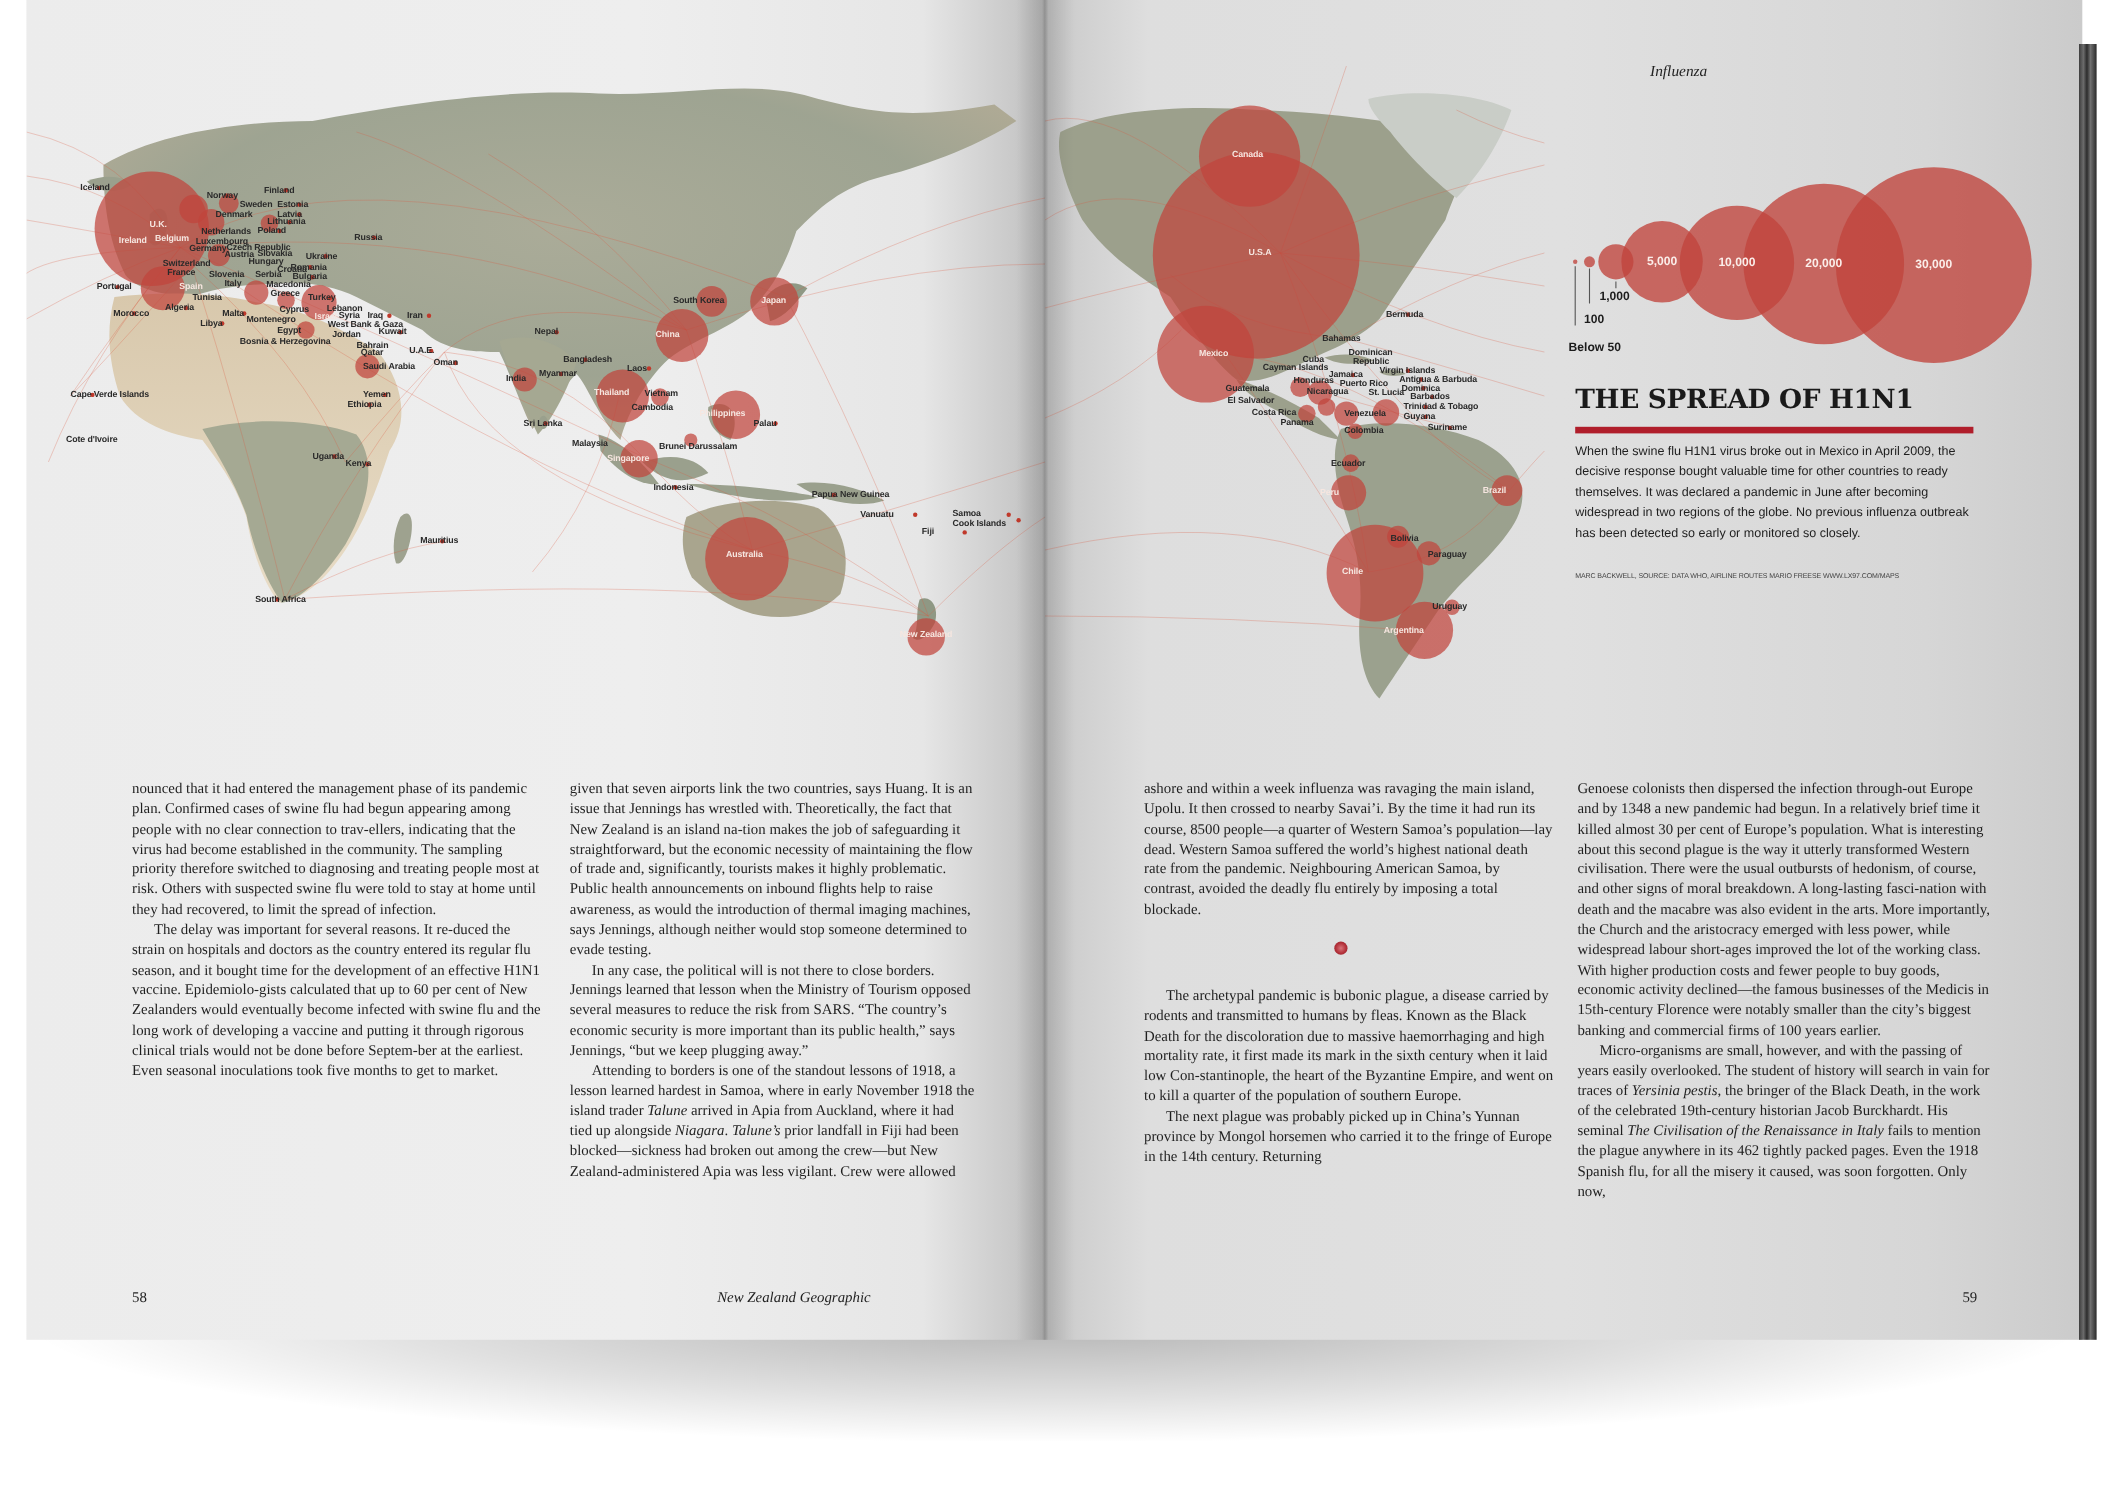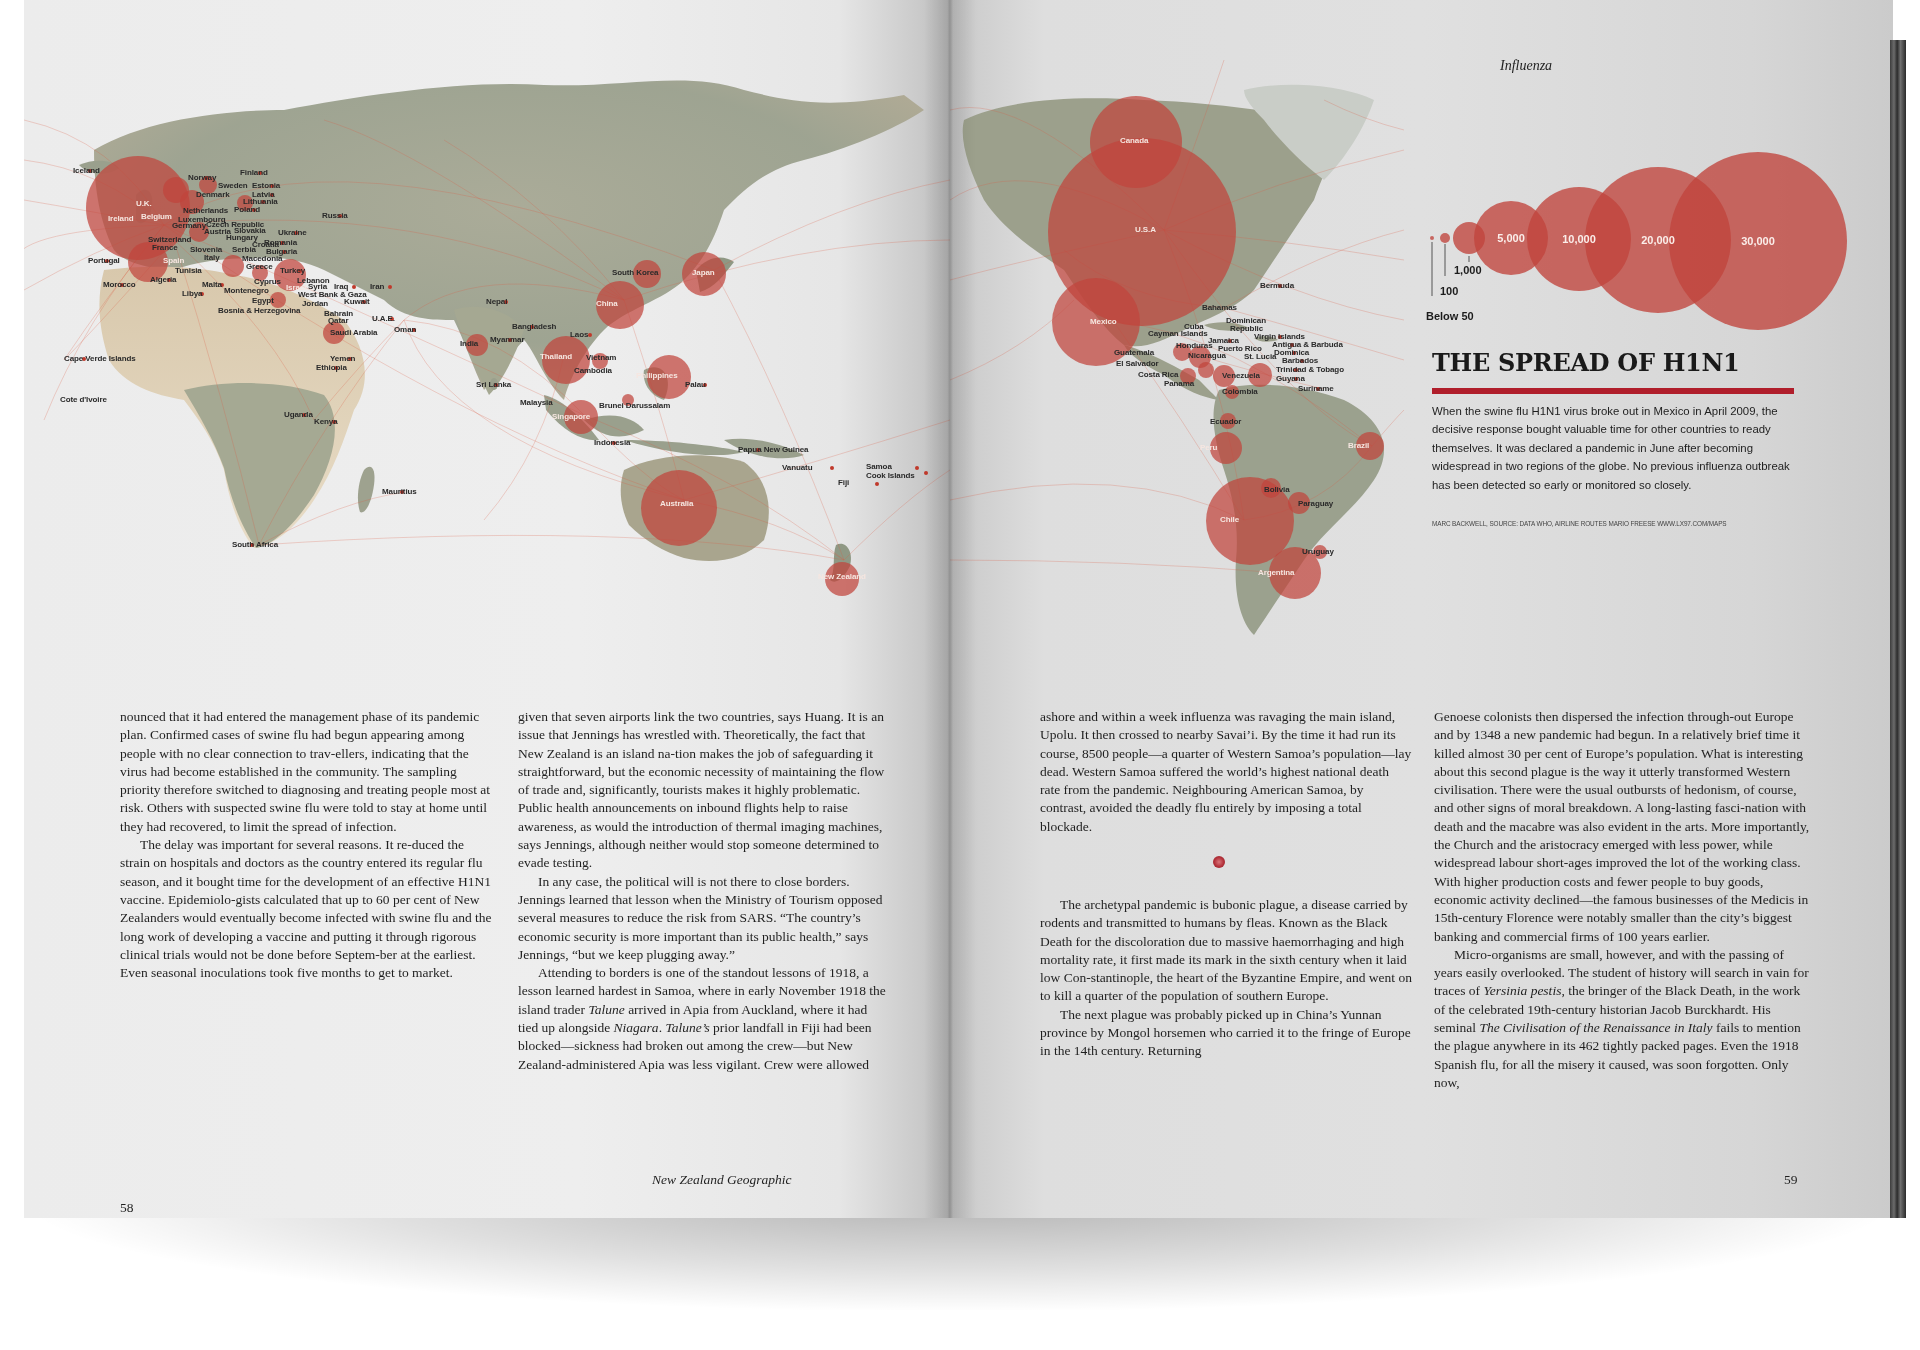--- a/index.html
+++ b/index.html
@@ -341,21 +341,21 @@
     <div class="col" id="col1" style="left:96px; top:708px;">
         <p>nounced that it had entered the management phase of its pandemic plan. Confirmed cases of swine flu had begun appearing among people with no clear connection to trav-ellers, indicating that the virus had become established in the community. The sampling priority therefore switched to diagnosing and treating people most at risk. Others with suspected swine flu were told to stay at home until they had recovered, to limit the spread of infection.</p>
         <p class="indent">The delay was important for several reasons. It re-duced the strain on hospitals and doctors as the country entered its regular flu season, and it bought time for the development of an effective H1N1 vaccine. Epidemiolo-gists calculated that up to 60 per cent of New Zealanders would eventually become infected with swine flu and the long work of developing a vaccine and putting it through rigorous clinical trials would not be done before Septem-ber at the earliest. Even seasonal inoculations took five months to get to market.</p>
       </div>
     <div class="col" id="col2" style="left:494px; top:708px;">
         <p>given that seven airports link the two countries, says Huang. It is an issue that Jennings has wrestled with. Theoretically, the fact that New Zealand is an island na-tion makes the job of safeguarding it straightforward, but the economic necessity of maintaining the flow of trade and, significantly, tourists makes it highly problematic. Public health announcements on inbound flights help to raise awareness, as would the introduction of thermal imaging machines, says Jennings, although neither would stop someone determined to evade testing.</p>
         <p class="indent">In any case, the political will is not there to close borders. Jennings learned that lesson when the Ministry of Tourism opposed several measures to reduce the risk from SARS. “The country’s economic security is more important than its public health,” says Jennings, “but we keep plugging away.”</p>
         <p class="indent">Attending to borders is one of the standout lessons of 1918, a lesson learned hardest in Samoa, where in early November 1918 the island trader <em>Talune</em> arrived in Apia from Auckland, where it had tied up alongside <em>Niagara</em>. <em>Talune’s</em> prior landfall in Fiji had been blocked—sickness had broken out among the crew—but New Zealand-administered Apia was less vigilant. Crew were allowed</p>
       </div>
 
-    <div class="folio" style="left:96px; top:1172px;margin-top:28px;">58</div>
+    <div class="folio" style="left:96px; top:1172px;">58</div>
     <div class="running" style="left:628px; top:1172px;">New Zealand Geographic</div>
   </div>
 
   <div class="page page-right">
     <svg class="map-svg" width="943" height="660" viewBox="926 0 943 660" style="left:0;">
 
       <path d="M940,120 C980,100 1050,95 1120,100 C1180,102 1240,110 1300,120 C1320,140 1300,170 1290,200 C1270,230 1250,260 1230,290 C1210,310 1180,320 1160,330 C1140,340 1120,350 1100,345 C1080,330 1060,300 1040,270 C1010,250 980,230 960,200 C945,170 935,140 940,120 Z" fill="#9ca08c"></path>
 
       <path d="M1220,90 C1260,80 1320,85 1350,100 C1340,130 1320,160 1300,180 C1280,165 1255,140 1240,120 C1228,108 1220,98 1220,90 Z" fill="#c9cdc7"></path>
 

